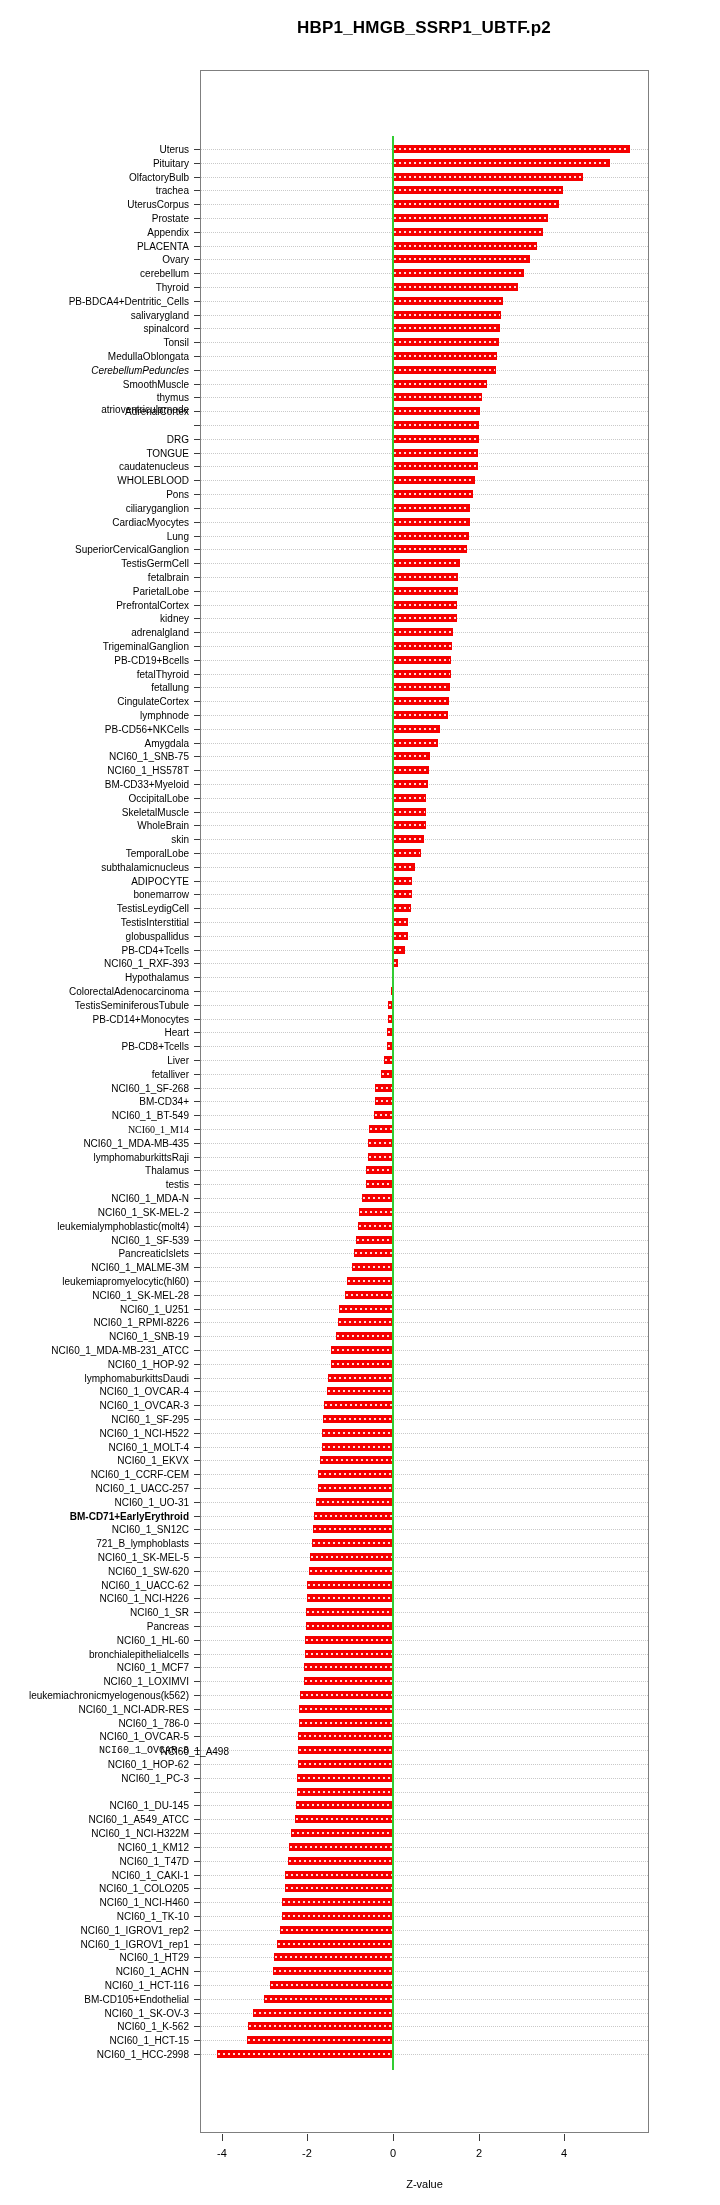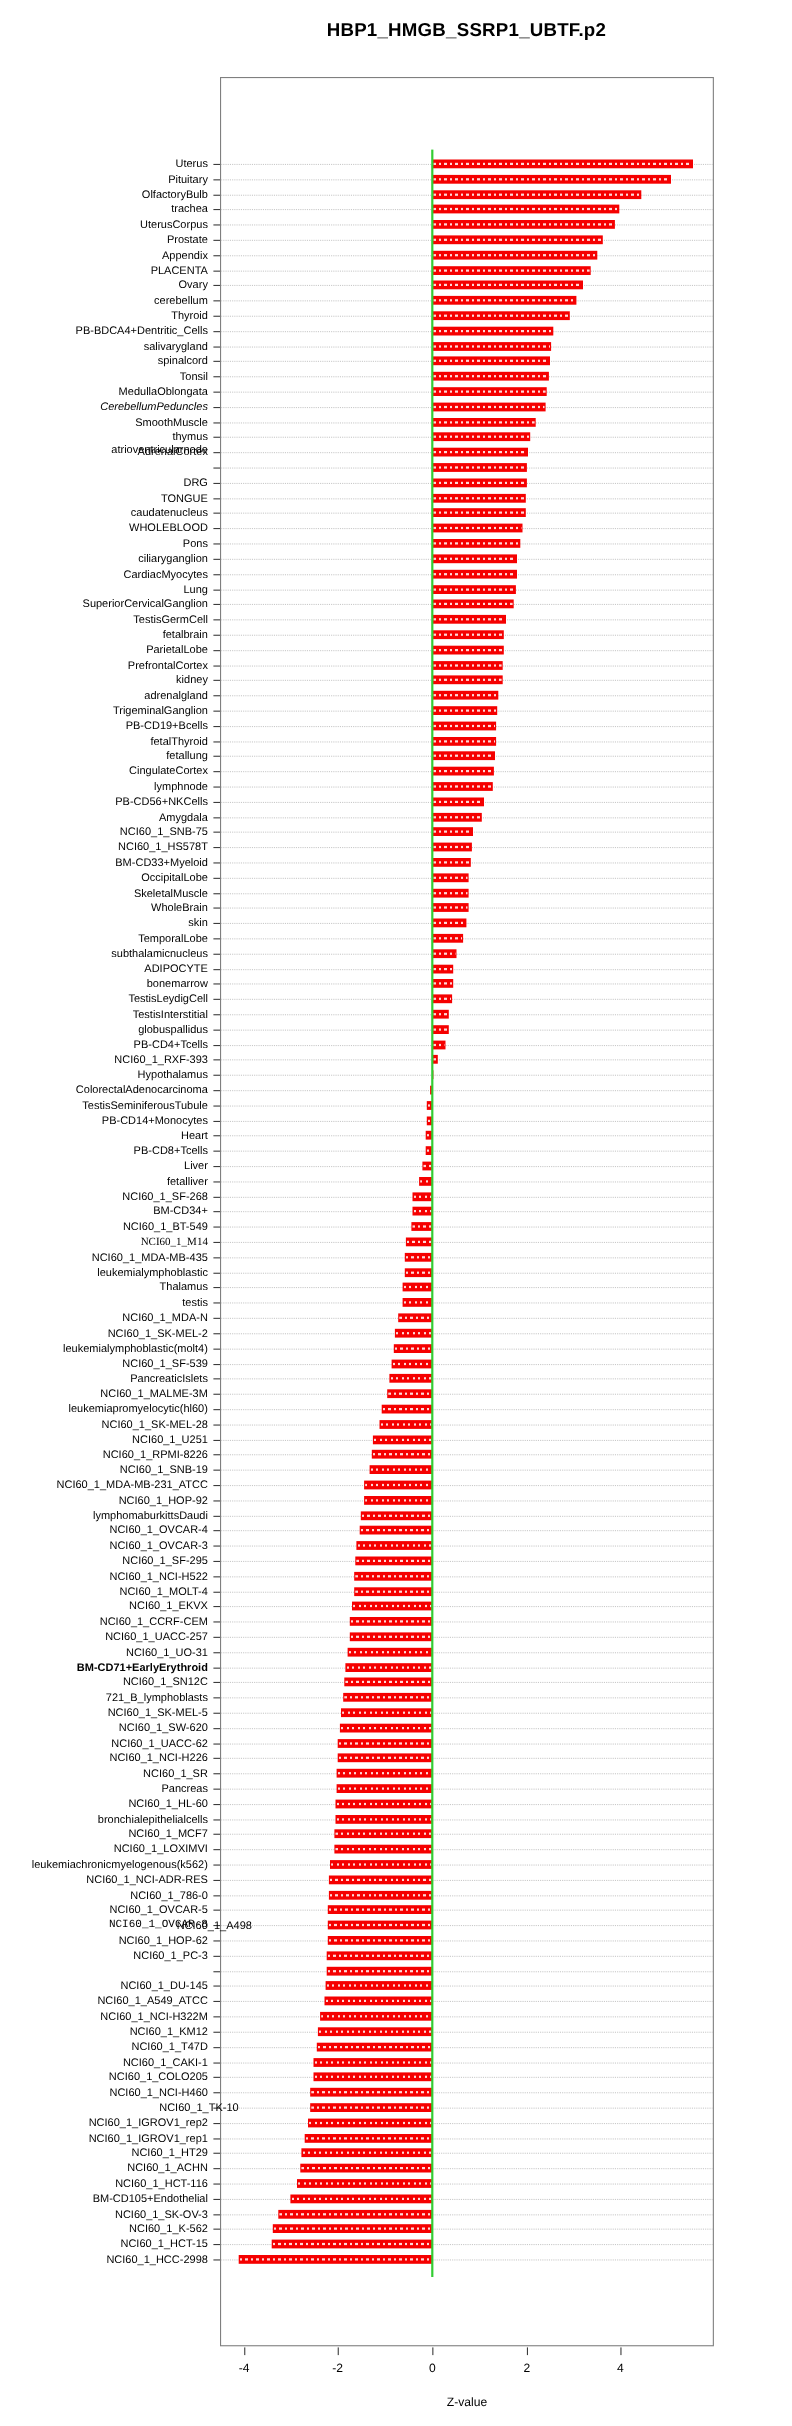--- a/index.html
+++ b/index.html
@@ -487,21 +487,21 @@
         <div class="bar-stripe"></div>
       </div>
       <div class="gridline" style="left: 201px; width: 447px; top: 1143px;"></div>
       <div class="y-tick" style="left: 194px; top: 1143px;"></div>
       <div class="cat-label" style="top: 1138px;">NCI60_1_MDA-MB-435</div>
       <div class="bar" style="left: 367.748px; width: 25.252px; top: 1139px; background: rgb(245, 0, 0);">
         <div class="bar-stripe"></div>
       </div>
       <div class="gridline" style="left: 201px; width: 447px; top: 1157px;"></div>
       <div class="y-tick" style="left: 194px; top: 1157px;"></div>
-      <div class="cat-label" style="top: 1152px;">leukemialymphoblastic</div>
+      <div class="cat-label" style="top: 1152px;">lymphomaburkittsRaji</div>
       <div class="bar" style="left: 367.748px; width: 25.252px; top: 1153px; background: rgb(245, 0, 0);">
         <div class="bar-stripe"></div>
       </div>
       <div class="gridline" style="left: 201px; width: 447px; top: 1170px;"></div>
       <div class="y-tick" style="left: 194px; top: 1170px;"></div>
       <div class="cat-label" style="top: 1165px;">Thalamus</div>
       <div class="bar" style="left: 366.036px; width: 26.964px; top: 1166px; background: rgb(245, 0, 0);">
         <div class="bar-stripe"></div>
       </div>
       <div class="gridline" style="left: 201px; width: 447px; top: 1184px;"></div>
@@ -817,21 +817,21 @@
         <div class="bar-stripe"></div>
       </div>
       <div class="gridline" style="left: 201px; width: 447px; top: 1902px;"></div>
       <div class="y-tick" style="left: 194px; top: 1902px;"></div>
       <div class="cat-label" style="top: 1897px;">NCI60_1_NCI-H460</div>
       <div class="bar" style="left: 282.148px; width: 110.852px; top: 1898px; background: rgb(245, 0, 0);">
         <div class="bar-stripe"></div>
       </div>
       <div class="gridline" style="left: 201px; width: 447px; top: 1916px;"></div>
       <div class="y-tick" style="left: 194px; top: 1916px;"></div>
-      <div class="cat-label" style="top: 1911px; margin-left: 28px;">NCI60_1_TK-10</div>
+      <div class="cat-label" style="top: 1911px;">NCI60_1_TK-10</div>
       <div class="bar" style="left: 281.72px; width: 111.28px; top: 1912px; background: rgb(245, 0, 0);">
         <div class="bar-stripe"></div>
       </div>
       <div class="gridline" style="left: 201px; width: 447px; top: 1930px;"></div>
       <div class="y-tick" style="left: 194px; top: 1930px;"></div>
       <div class="cat-label" style="top: 1925px;">NCI60_1_IGROV1_rep2</div>
       <div class="bar" style="left: 279.58px; width: 113.42px; top: 1926px; background: rgb(245, 0, 0);">
         <div class="bar-stripe"></div>
       </div>
       <div class="gridline" style="left: 201px; width: 447px; top: 1944px;"></div>

